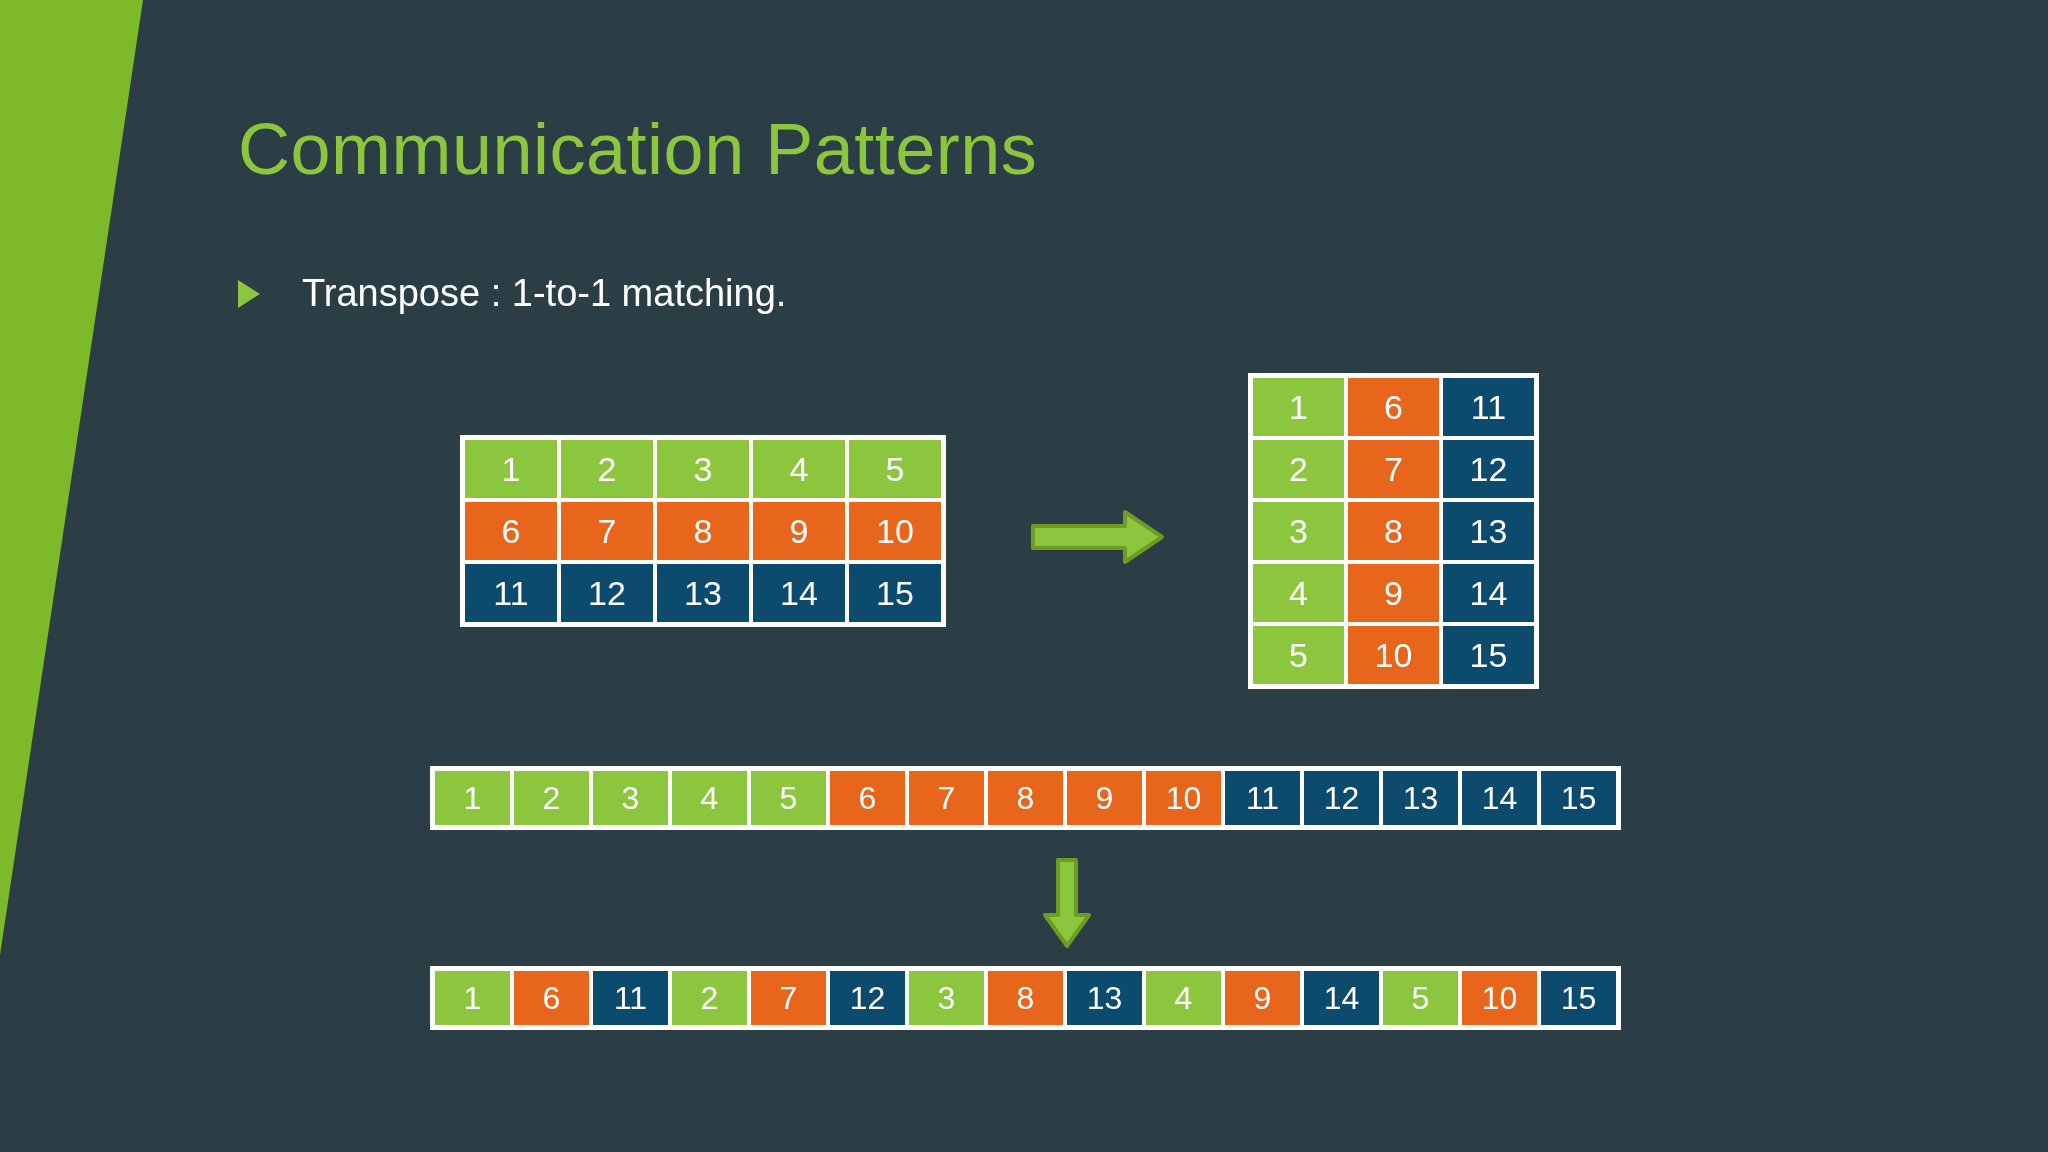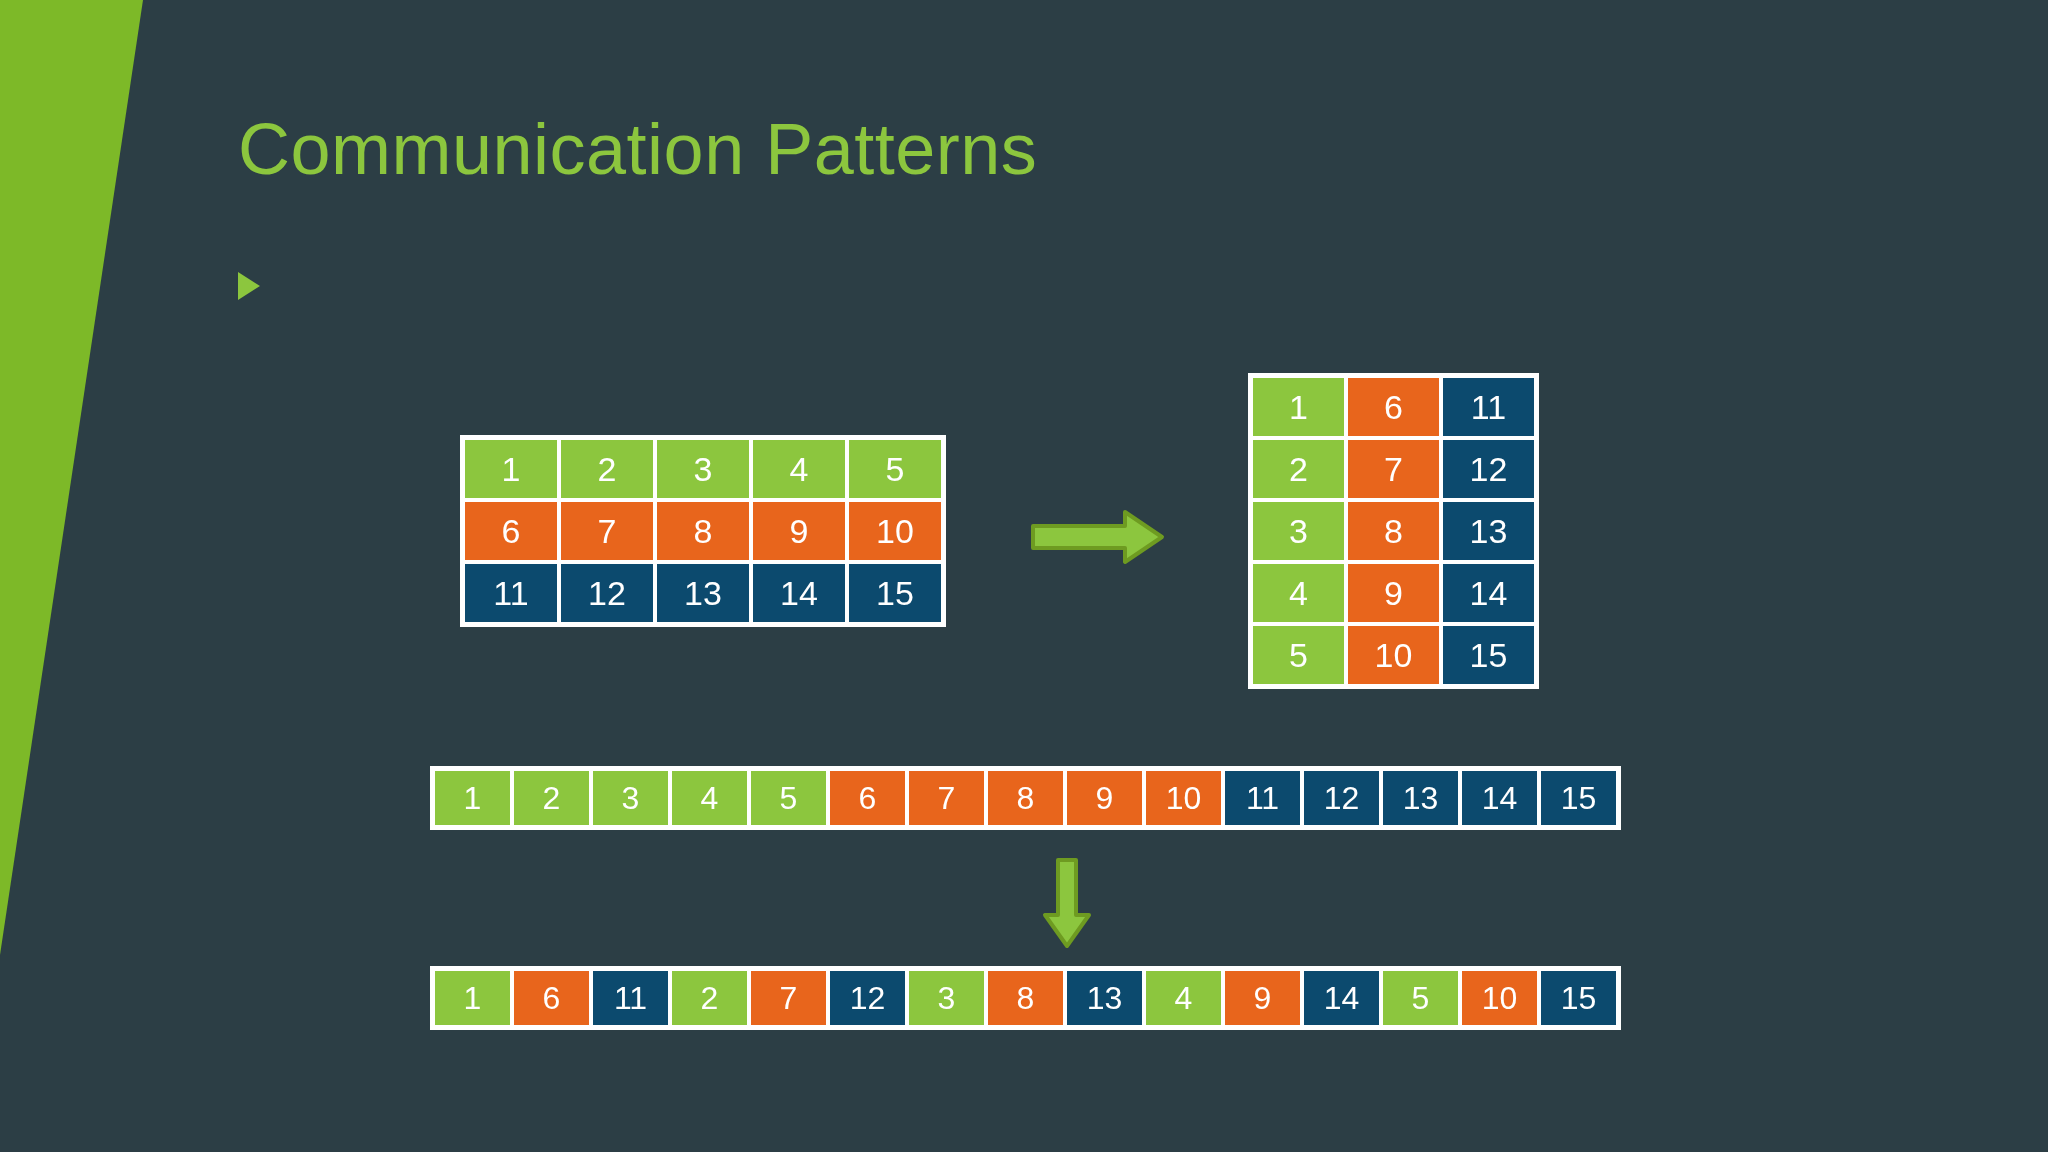--- a/index.html
+++ b/index.html
@@ -132,20 +132,21 @@
 <div id="slide">
 
   <svg id="wedge" viewBox="0 0 150 960" preserveAspectRatio="none">
     <polygon points="0,0 143,0 0,955" fill="#7DB928"></polygon>
   </svg>
 
   <div id="title">Communication Patterns</div>
 
   <div id="bullet-row">
     <span id="bullet-marker"></span>
+    <span id="bullet-text">Transpose : 1-to-1 matching.</span>
   </div>
 
   <div id="matrix-src">
       <div class="cell c-green">1</div>
       <div class="cell c-green">2</div>
       <div class="cell c-green">3</div>
       <div class="cell c-green">4</div>
       <div class="cell c-green">5</div>
       <div class="cell c-orange">6</div>
       <div class="cell c-orange">7</div>

